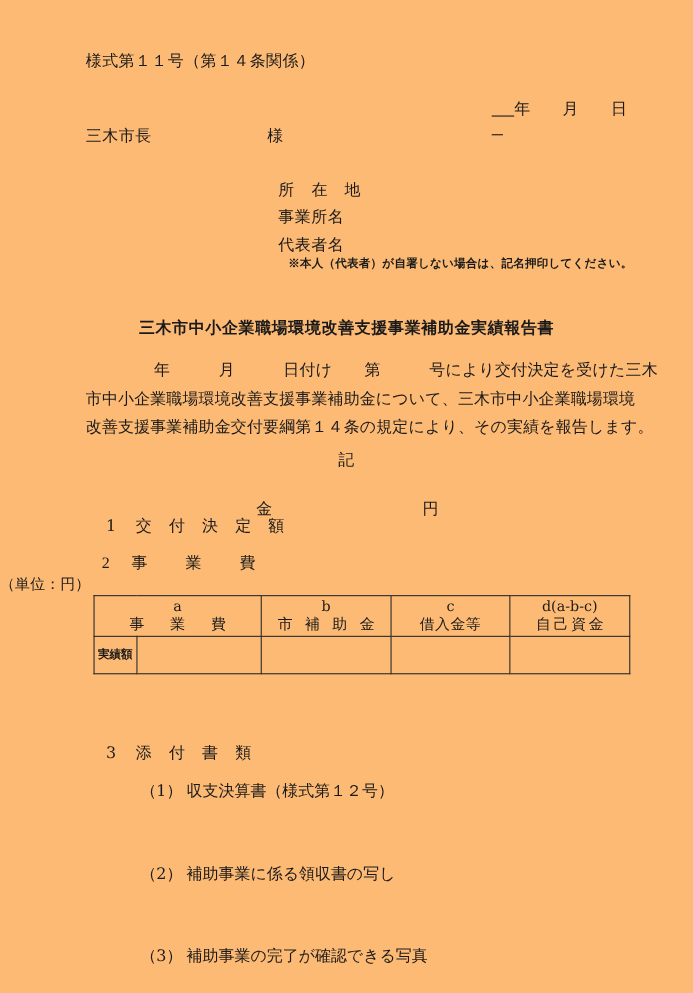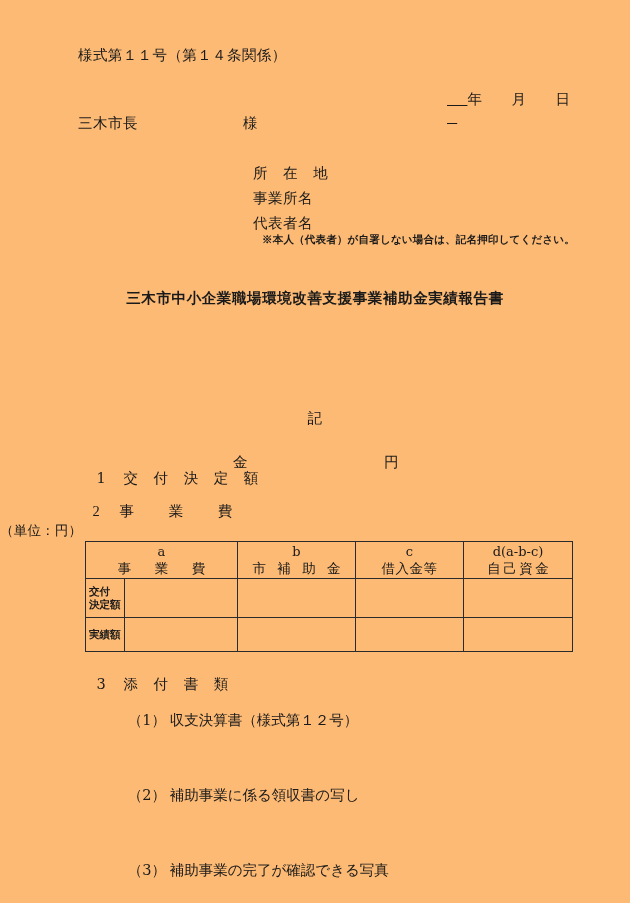--- a/index.html
+++ b/index.html
@@ -210,20 +210,25 @@
 
   <div class="applicant">
     <div class="lbl">所 在 地</div>
     <div class="lbl2">事業所名</div>
     <div class="lbl2">代表者名</div>
   </div>
   <div class="seal-note">※本人（代表者）が自署しない場合は、記名押印してください。</div>
 
   <div class="doc-title">三木市中小企業職場環境改善支援事業補助金実績報告書</div>
 
+  <div class="body-para">
+    <span class="line l1">年　　　月　　　日付け　　第　　　号により交付決定を受けた三木</span>
+    <span class="line l2">市中小企業職場環境改善支援事業補助金について、三木市中小企業職場環境</span>
+    <span class="line l3">改善支援事業補助金交付要綱第１４条の規定により、その実績を報告します。</span>
+  </div>
 
   <div class="ki-marker">記</div>
 
   <div class="item item-1">
     <span class="num">1</span><span class="item-label-spaced">交 付 決 定 額</span>
   </div>
   <div class="kin-label">金</div>
   <div class="yen-label">円</div>
 
   <div class="item item-2">
@@ -254,30 +259,20 @@
           <span class="code">c</span>
           <span class="name name-c">借入金等</span>
         </th>
         <th class="col-head">
           <span class="code">d(a-b-c)</span>
           <span class="name name-d">自己資金</span>
         </th>
       </tr>
     </thead>
     <tbody>
-      <tr class="row-kettei">
-        <td class="row-label">
-          <span>交付</span><br>
-          <span>決定額</span>
-        </td>
-        <td class="data-cell"></td>
-        <td class="data-cell"></td>
-        <td class="data-cell"></td>
-        <td class="data-cell"></td>
-      </tr>
       <tr class="row-jisseki">
         <td class="row-label">
           <span>実績額</span>
         </td>
         <td class="data-cell"></td>
         <td class="data-cell"></td>
         <td class="data-cell"></td>
         <td class="data-cell"></td>
       </tr>
     </tbody>

